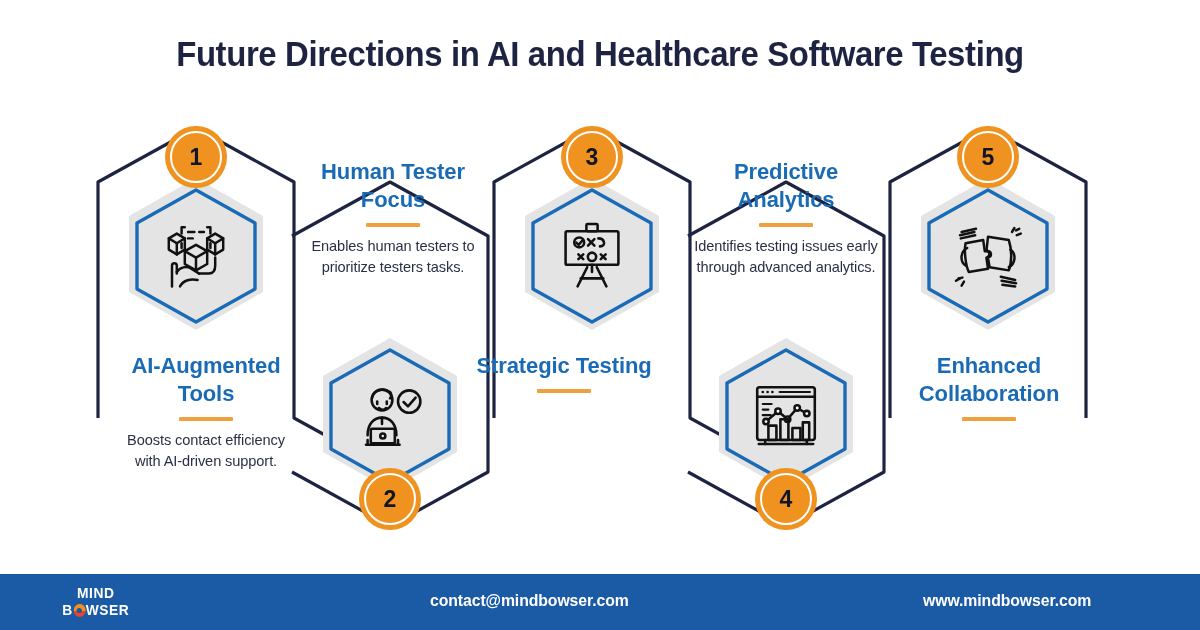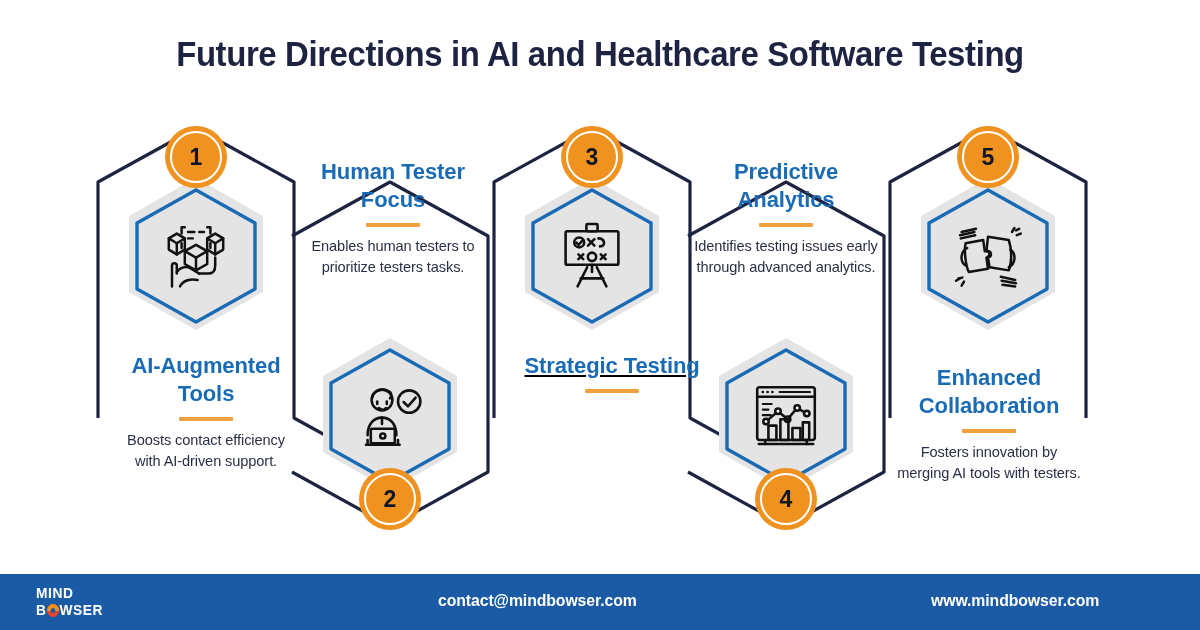--- a/index.html
+++ b/index.html
@@ -57,20 +57,21 @@
     position:relative;z-index:2;
     font-size:23px;font-weight:bold;color:#111528;
     font-family:"Liberation Sans", sans-serif;
     line-height:1;
   }
 
   
   .footer{
     position:absolute;left:0;bottom:0;width:1200px;height:58px;
     background:#1b5aa5;
+    text-align:center;
   }
   .footer .sep{
     position:absolute;left:0;top:0;width:1200px;height:2px;background:#ffffff;
   }
   .logo{position:absolute;left:36px;top:12px;width:130px;height:36px;}
   .logo .l1,.logo .l2{
     color:#ffffff;font-weight:bold;font-size:15px;
     letter-spacing:0.6px;line-height:17px;
     font-family:"Liberation Sans", sans-serif;
     transform:scaleX(0.92);transform-origin:left center;
@@ -83,21 +84,21 @@
   }
   .logo .oDot::before{
     content:"";position:absolute;left:0;top:0;width:13px;height:6.5px;
     background:#f0921f;
   }
   .logo .oDot::after{
     content:"";position:absolute;left:3.6px;top:3.6px;width:5.8px;height:5.8px;
     border-radius:50%;background:#1b5aa5;
   }
   .f-mail{
-    position:absolute;left:8px;top:0;width:1114px;height:58px;
+    position:absolute;left:0;top:0;width:1114px;height:58px;
     display:flex;align-items:center;
   }
   .f-mail .email{
     position:absolute;left:430px;top:19px;
     color:#ffffff;font-size:17px;font-weight:bold;letter-spacing:-0.1px;
     transform:scaleX(0.93);transform-origin:left center;
   }
   .f-mail .site{
     position:absolute;left:923px;top:19px;
     color:#ffffff;font-size:17px;font-weight:bold;letter-spacing:-0.1px;
@@ -312,35 +313,34 @@
     <div class="rule"></div>
     <div class="blk-body">Boosts contact efficiency with AI-driven support.</div>
   </div>
 
   <div class="block" style="left:302px;top:158px;width:182px;">
     <div class="blk-title">Human Tester Focus</div>
     <div class="rule"></div>
     <div class="blk-body">Enables human testers to prioritize testers tasks.</div>
   </div>
 
-  <div class="block" style="left:520px;top:352px;width:184px;text-decoration:underline;">
+  <div class="block" style="left:472px;top:352px;width:184px;">
     <div class="blk-title">Strategic Testing</div>
     <div class="rule"></div>
   </div>
 
   <div class="block" style="left:694px;top:158px;width:184px;">
     <div class="blk-title">Predictive Analytics</div>
     <div class="rule"></div>
     <div class="blk-body">Identifies testing issues early through advanced analytics.</div>
   </div>
 
-  <div class="block" style="left:896px;top:364px;width:186px;">
+  <div class="block" style="left:896px;top:352px;width:186px;">
     <div class="blk-title">Enhanced Collaboration</div>
     <div class="rule"></div>
-    <div class="blk-body">Fosters innovation by merging AI tools with testers.</div>
   </div>
 
   <div class="footer">
     <div class="sep"></div>
 
     <div class="logo">
       <div class="l1">MIND</div>
       <div class="l2"><span>B</span><span class="oDot"></span><span>WSER</span></div>
     </div>
 

